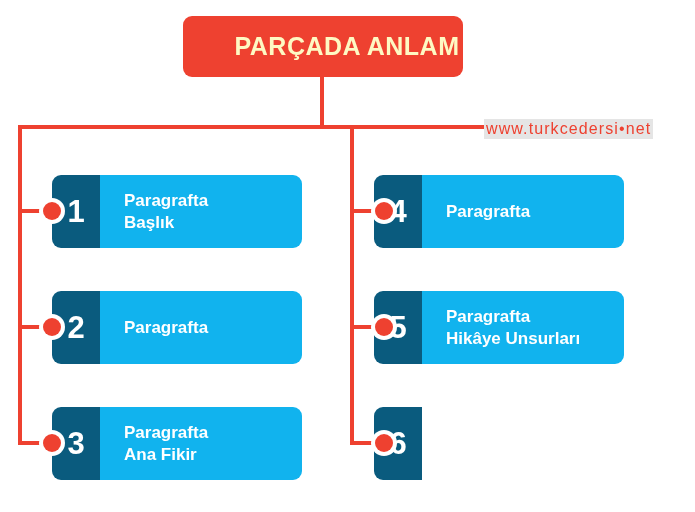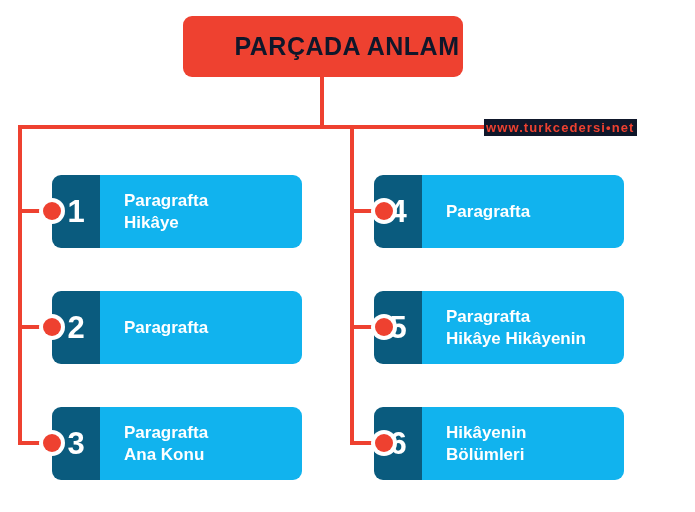--- a/index.html
+++ b/index.html
@@ -25,21 +25,21 @@
     top: 16px;
     width: 280px;
     height: 61px;
     background: #ee4130;
     border-radius: 9px;
     display: flex;
     align-items: center;
     justify-content: center;
   }
   .title-text {
-    color: #0f172a;
+    color: #fef9c3;
     font-size: 25px;
     font-weight: bold;
     letter-spacing: 0.5px;
     white-space: nowrap;
     margin-left: 48px;
   }
 
   
   .line {
     position: absolute;
@@ -75,25 +75,25 @@
     height: 4px;
     width: 36px;
   }
 
   
   .watermark {
     position: absolute;
     left: 484px;
     top: 119px;
     color: #ee4130;
-    font-size: 13px;
-    font-weight: bold;
+    font-size: 16px;
+    font-weight: normal;
     letter-spacing: 1.1px;
     white-space: nowrap;
-    background: #0f172a;
+    background: #e5e5e5;
     padding: 1px 2px;
   }
 
   
   .item {
     position: absolute;
     width: 250px;
     height: 73px;
     border-radius: 9px;
     overflow: hidden;
@@ -172,21 +172,21 @@
   <div class="stub" style="left:350px; top:441px;"></div>
 
   <div class="watermark">www.turkcedersi•net</div>
 
   <div class="item" style="left:52px; top:175px;">
     <div class="item-num">
       <span>1</span>
     </div>
     <div class="item-body">
       <div class="l1">Paragrafta</div>
-      <div class="l2">Hikâye</div>
+      <div class="l2">Başlık</div>
     </div>
   </div>
   <div class="dot-wrap" style="left:39px; top:198px;">
     <div class="dot"></div>
   </div>
 
   <div class="item" style="left:52px; top:291px;">
     <div class="item-num">
       <span>2</span>
     </div>
@@ -197,21 +197,21 @@
   <div class="dot-wrap" style="left:39px; top:314px;">
     <div class="dot"></div>
   </div>
 
   <div class="item" style="left:52px; top:407px;">
     <div class="item-num">
       <span>3</span>
     </div>
     <div class="item-body">
       <div class="l1">Paragrafta</div>
-      <div class="l2">Ana Konu</div>
+      <div class="l2">Ana Fikir</div>
     </div>
   </div>
   <div class="dot-wrap" style="left:39px; top:430px;">
     <div class="dot"></div>
   </div>
 
   <div class="item" style="left:374px; top:175px;">
     <div class="item-num">
       <span>4</span>
     </div>
@@ -222,33 +222,29 @@
   <div class="dot-wrap" style="left:371px; top:198px;">
     <div class="dot"></div>
   </div>
 
   <div class="item" style="left:374px; top:291px;">
     <div class="item-num">
       <span>5</span>
     </div>
     <div class="item-body">
       <div class="l1">Paragrafta</div>
-      <div class="l2">Hikâye Hikâyenin</div>
+      <div class="l2">Hikâye Unsurları</div>
     </div>
   </div>
   <div class="dot-wrap" style="left:371px; top:314px;">
     <div class="dot"></div>
   </div>
 
   <div class="item" style="left:374px; top:407px;">
     <div class="item-num">
       <span>6</span>
     </div>
-    <div class="item-body">
-      <div class="l1">Hikâyenin</div>
-      <div class="l2">Bölümleri</div>
-    </div>
   </div>
   <div class="dot-wrap" style="left:371px; top:430px;">
     <div class="dot"></div>
   </div>
 
 </div>
 
 </body></html>

